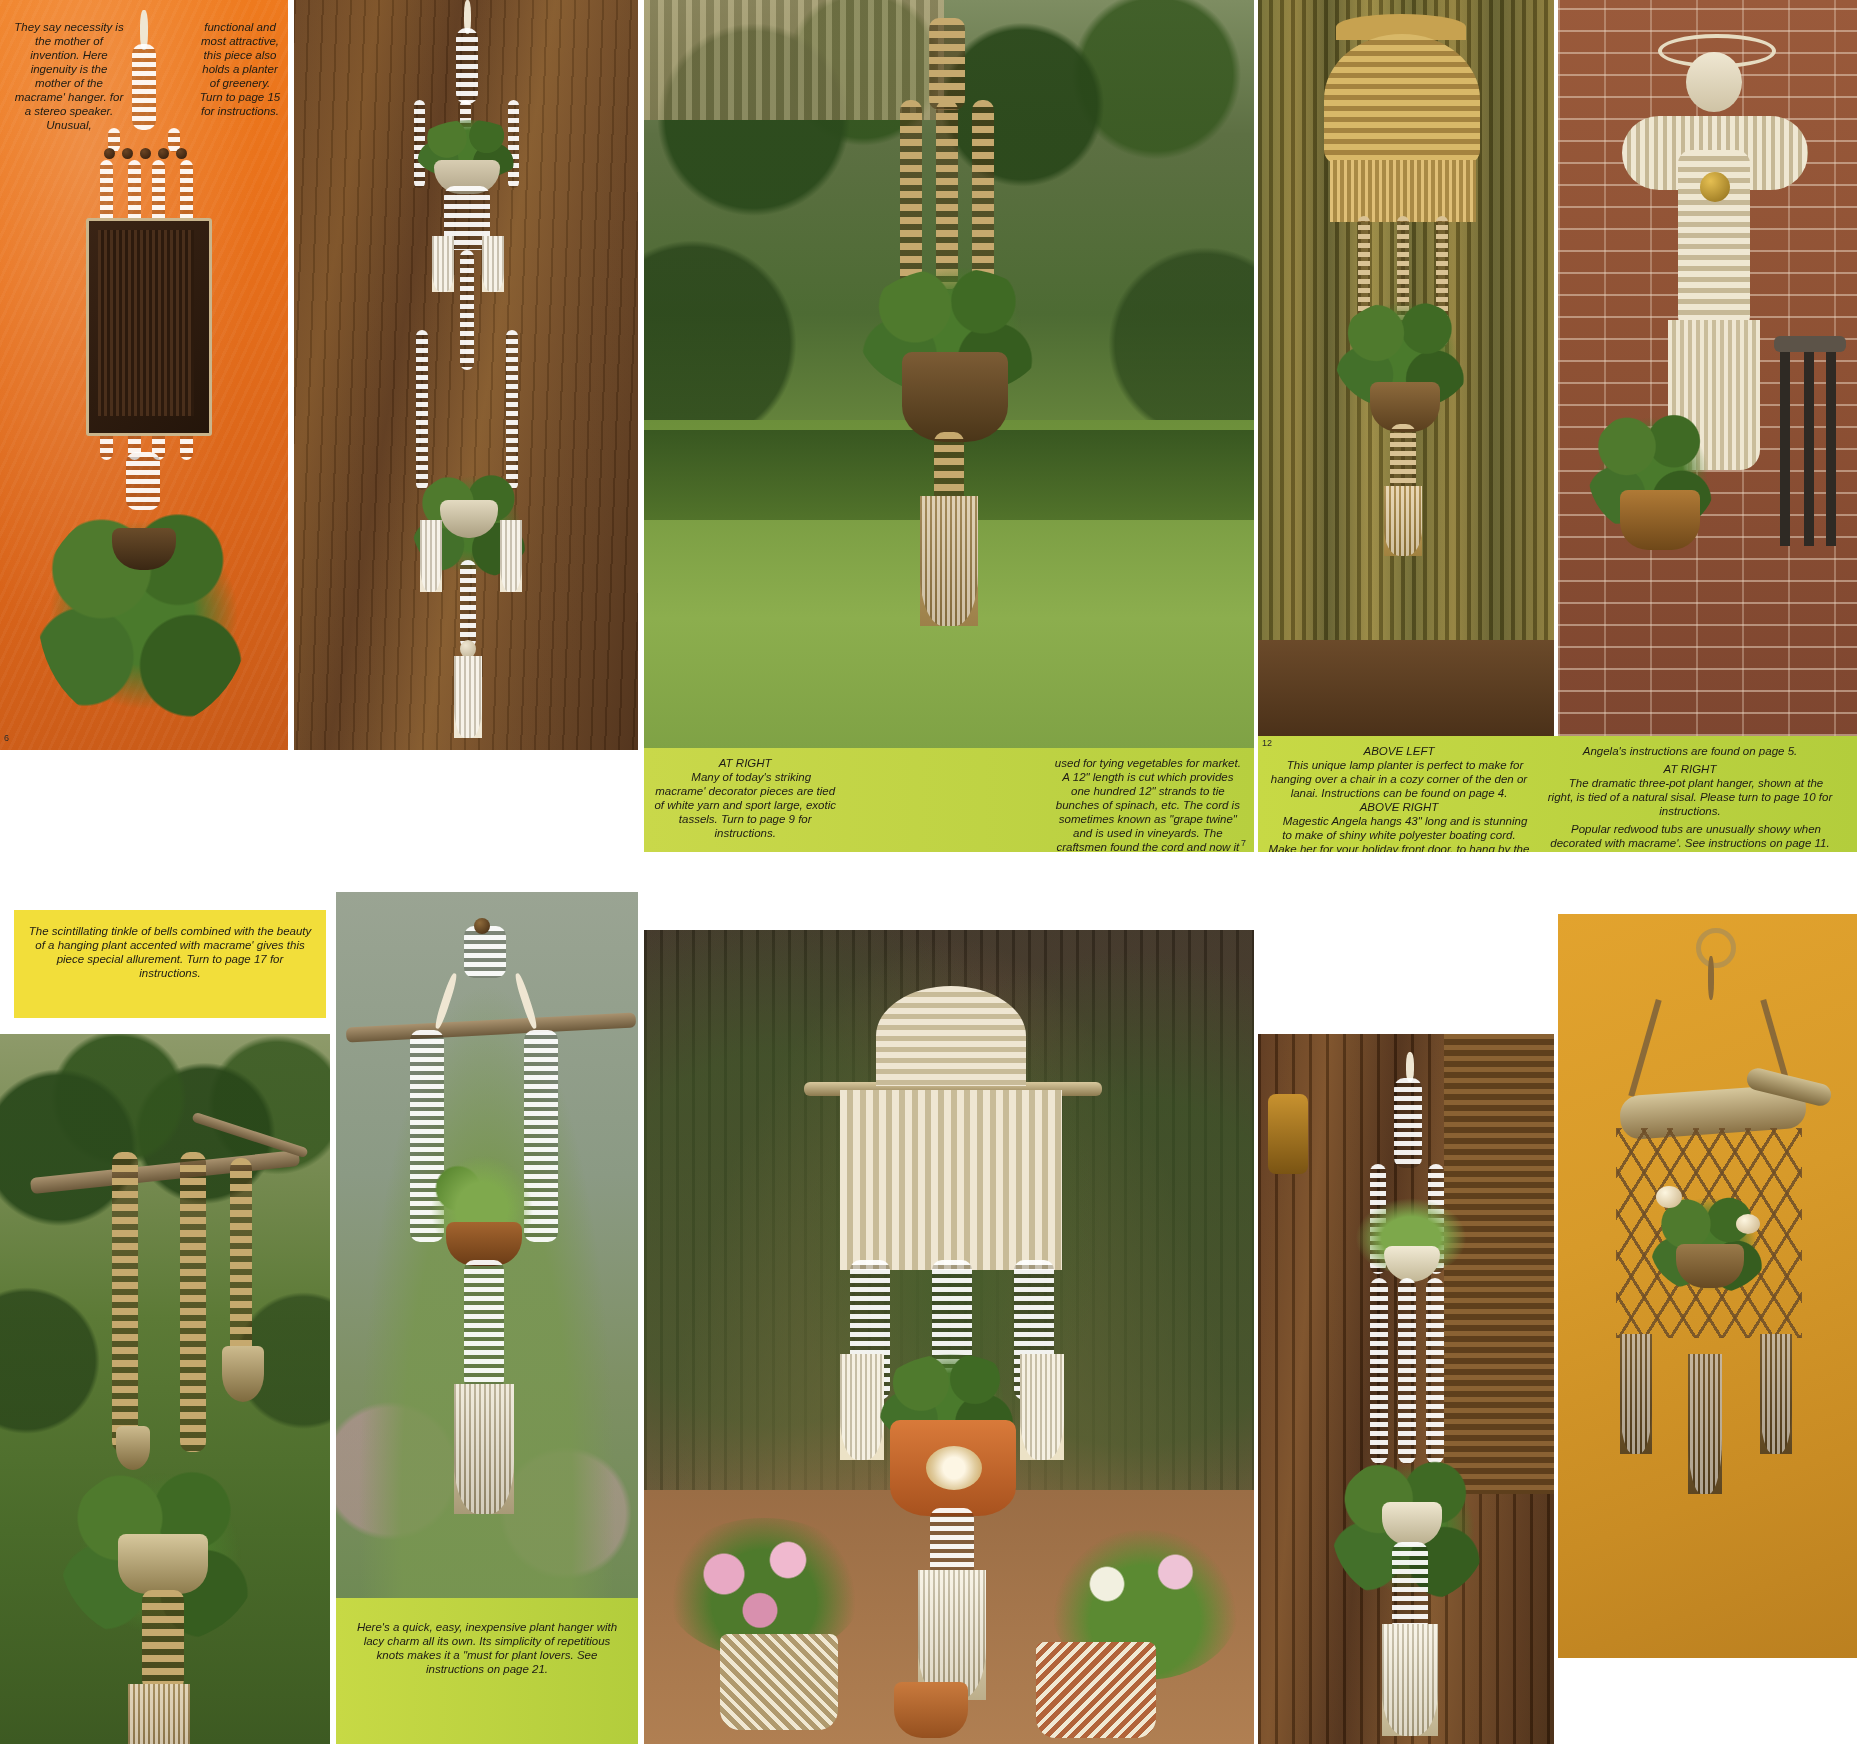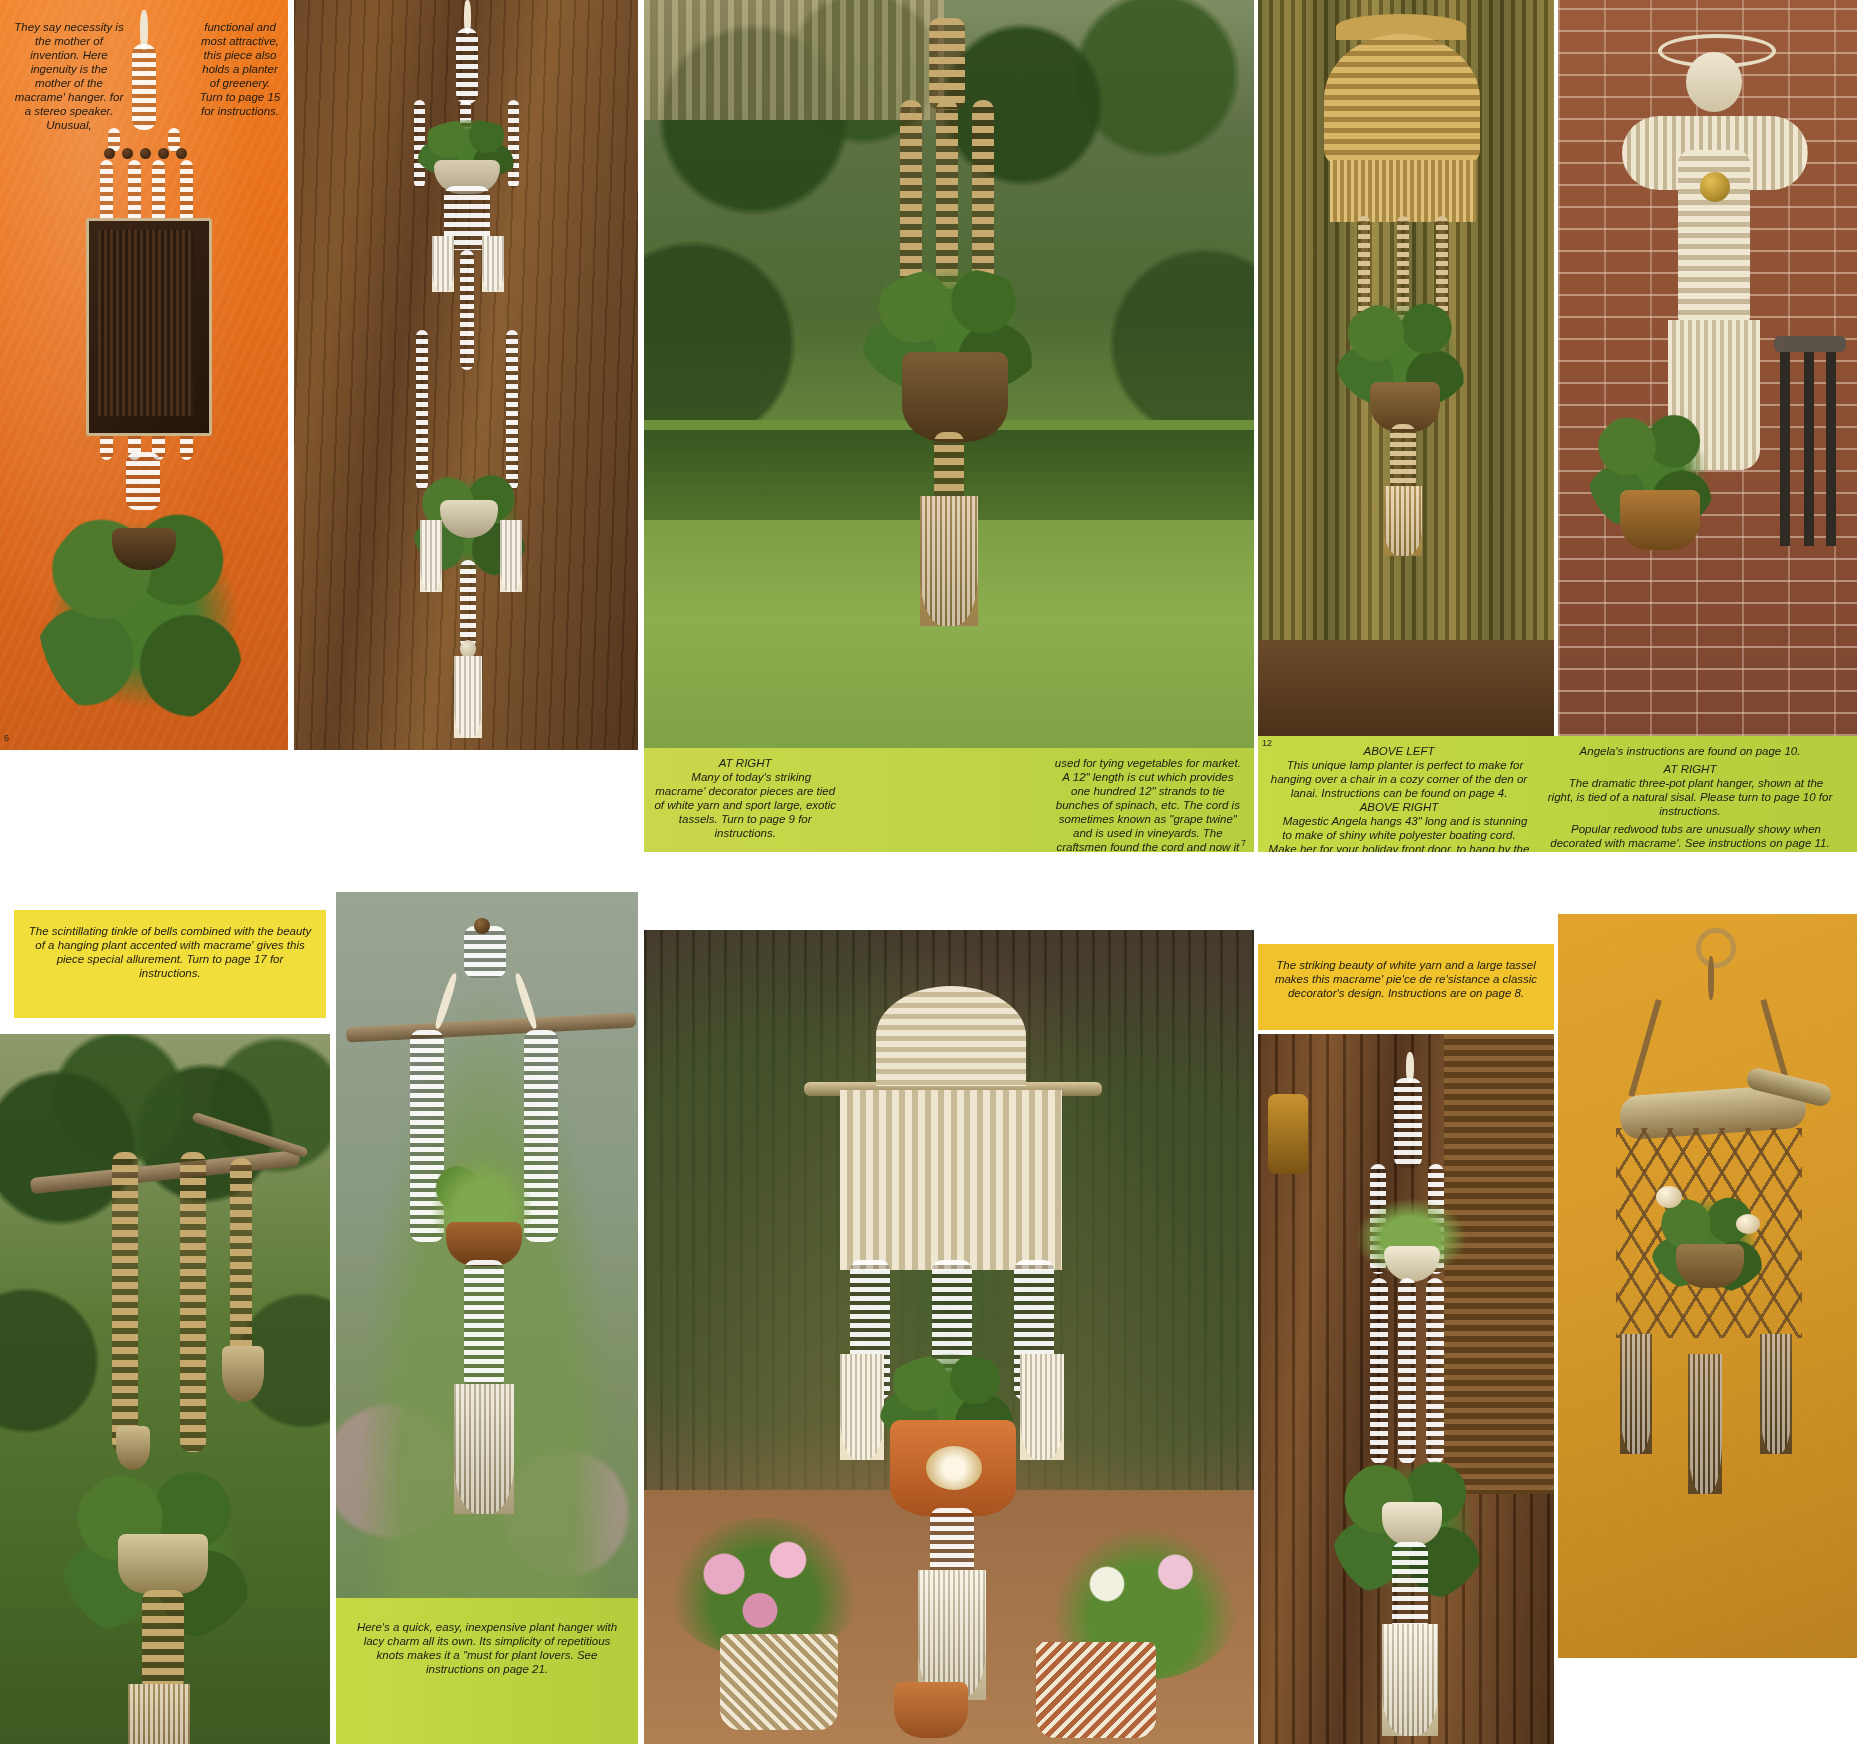--- a/index.html
+++ b/index.html
@@ -232,21 +232,21 @@
 
   <div class="cap cap-lime" style="left:1258px;top:736px;width:599px;height:116px;padding:8px 10px 0 10px;">
     <div style="display:flex;gap:14px;">
       <div style="width:262px;">
         <div class="capt">ABOVE LEFT</div>
         <div class="capt" style="text-indent:12px;">This unique lamp planter is perfect to make for hanging over a chair in a cozy corner of the den or lanai. Instructions can be found on page 4.</div>
         <div class="capt" style="">ABOVE RIGHT</div>
         <div class="capt" style="text-indent:12px;">Magestic Angela hangs 43" long and is stunning to make of shiny white polyester boating cord. Make her for your holiday front door, to hang by the fire-place or on a wall where a dramatic effect is desired.</div>
       </div>
       <div style="width:292px;">
-        <div class="capt" style="text-align:center;">Angela's instructions are found on page 10.</div>
+        <div class="capt" style="text-align:center;">Angela's instructions are found on page 5.</div>
         <div class="capt" style="margin-top:4px;">AT RIGHT</div>
         <div class="capt" style="text-indent:12px;">The dramatic three-pot plant hanger, shown at the right, is tied of a natural sisal. Please turn to page 10 for instructions.</div>
         <div class="capt" style="text-indent:12px;margin-top:4px;">Popular redwood tubs are unusually showy when decorated with macrame'. See instructions on page  11.</div>
       </div>
     </div>
     <div class="pg" style="left:4px;top:2px;">12</div>
   </div>
 
   <div class="cap cap-yellow" style="left:14px;top:910px;width:312px;height:108px;padding:14px 12px 0 12px;">
     <div class="capt" style="text-align:center;">The scintillating tinkle of bells combined with the beauty of a hanging plant accented with macrame' gives this piece special allurement. Turn to page 17 for instructions.</div>
@@ -310,23 +310,20 @@
         radial-gradient(circle at 50% 60%, #4e7a2c 0 40%, rgba(0,0,0,0) 70%);"></div>
     <div class="foliage" style="left:406px;top:600px;width:190px;height:150px;background:
         radial-gradient(circle at 30% 36%, #f2f0e0 0 10%, rgba(0,0,0,0) 11%),
         radial-gradient(circle at 66% 28%, #eec3d6 0 10%, rgba(0,0,0,0) 11%),
         radial-gradient(circle at 50% 60%, #5b8a32 0 42%, rgba(0,0,0,0) 70%);"></div>
     <div style="position:absolute;left:76px;top:704px;width:118px;height:96px;border-radius:8px 8px 20px 20px;background:repeating-linear-gradient(45deg,#f0e8d2 0 4px,#b09a6e 4px 9px);"></div>
     <div style="position:absolute;left:392px;top:712px;width:120px;height:96px;border-radius:8px 8px 20px 20px;background:repeating-linear-gradient(-45deg,#f0e8d2 0 4px,#b2643a 4px 9px);"></div>
     <div class="pot" style="left:250px;top:752px;width:74px;height:56px;background:linear-gradient(180deg,#c97a3d,#95501f);"></div>
   </div>
 
-  <div class="cap cap-gold" style="left:1258px;top:944px;width:296px;height:86px;padding:14px 14px 0 14px;">
-    <div class="capt" style="text-align:center;">The striking beauty of white yarn and a large tassel makes this macrame' pie'ce de re'sistance a classic decorator's design. Instructions are on page 8.</div>
-  </div>
   <div class="panel" style="left:1258px;top:1034px;width:296px;height:710px;">
     <div class="ph bg-door"></div>
     <div style="position:absolute;left:186px;top:0;width:110px;height:460px;background:repeating-linear-gradient(180deg,#8a6233 0 5px,#5e3f1c 5px 11px);"></div>
     <div style="position:absolute;left:10px;top:60px;width:40px;height:80px;background:linear-gradient(180deg,#c8922f,#7a5413);border-radius:8px;"></div>
     <div class="cord" style="left:148px;top:18px;width:8px;height:30px;background:#efe6d2;"></div>
     <div class="knotcol" style="left:136px;top:44px;width:28px;height:90px;"></div>
     <div class="knotcol" style="left:112px;top:130px;width:16px;height:110px;"></div>
     <div class="knotcol" style="left:170px;top:130px;width:16px;height:110px;"></div>
     <div class="foliage" style="left:92px;top:160px;width:122px;height:80px;background:
         radial-gradient(ellipse at 50% 55%, #7da84b 0 34%, rgba(0,0,0,0) 64%);"></div>

